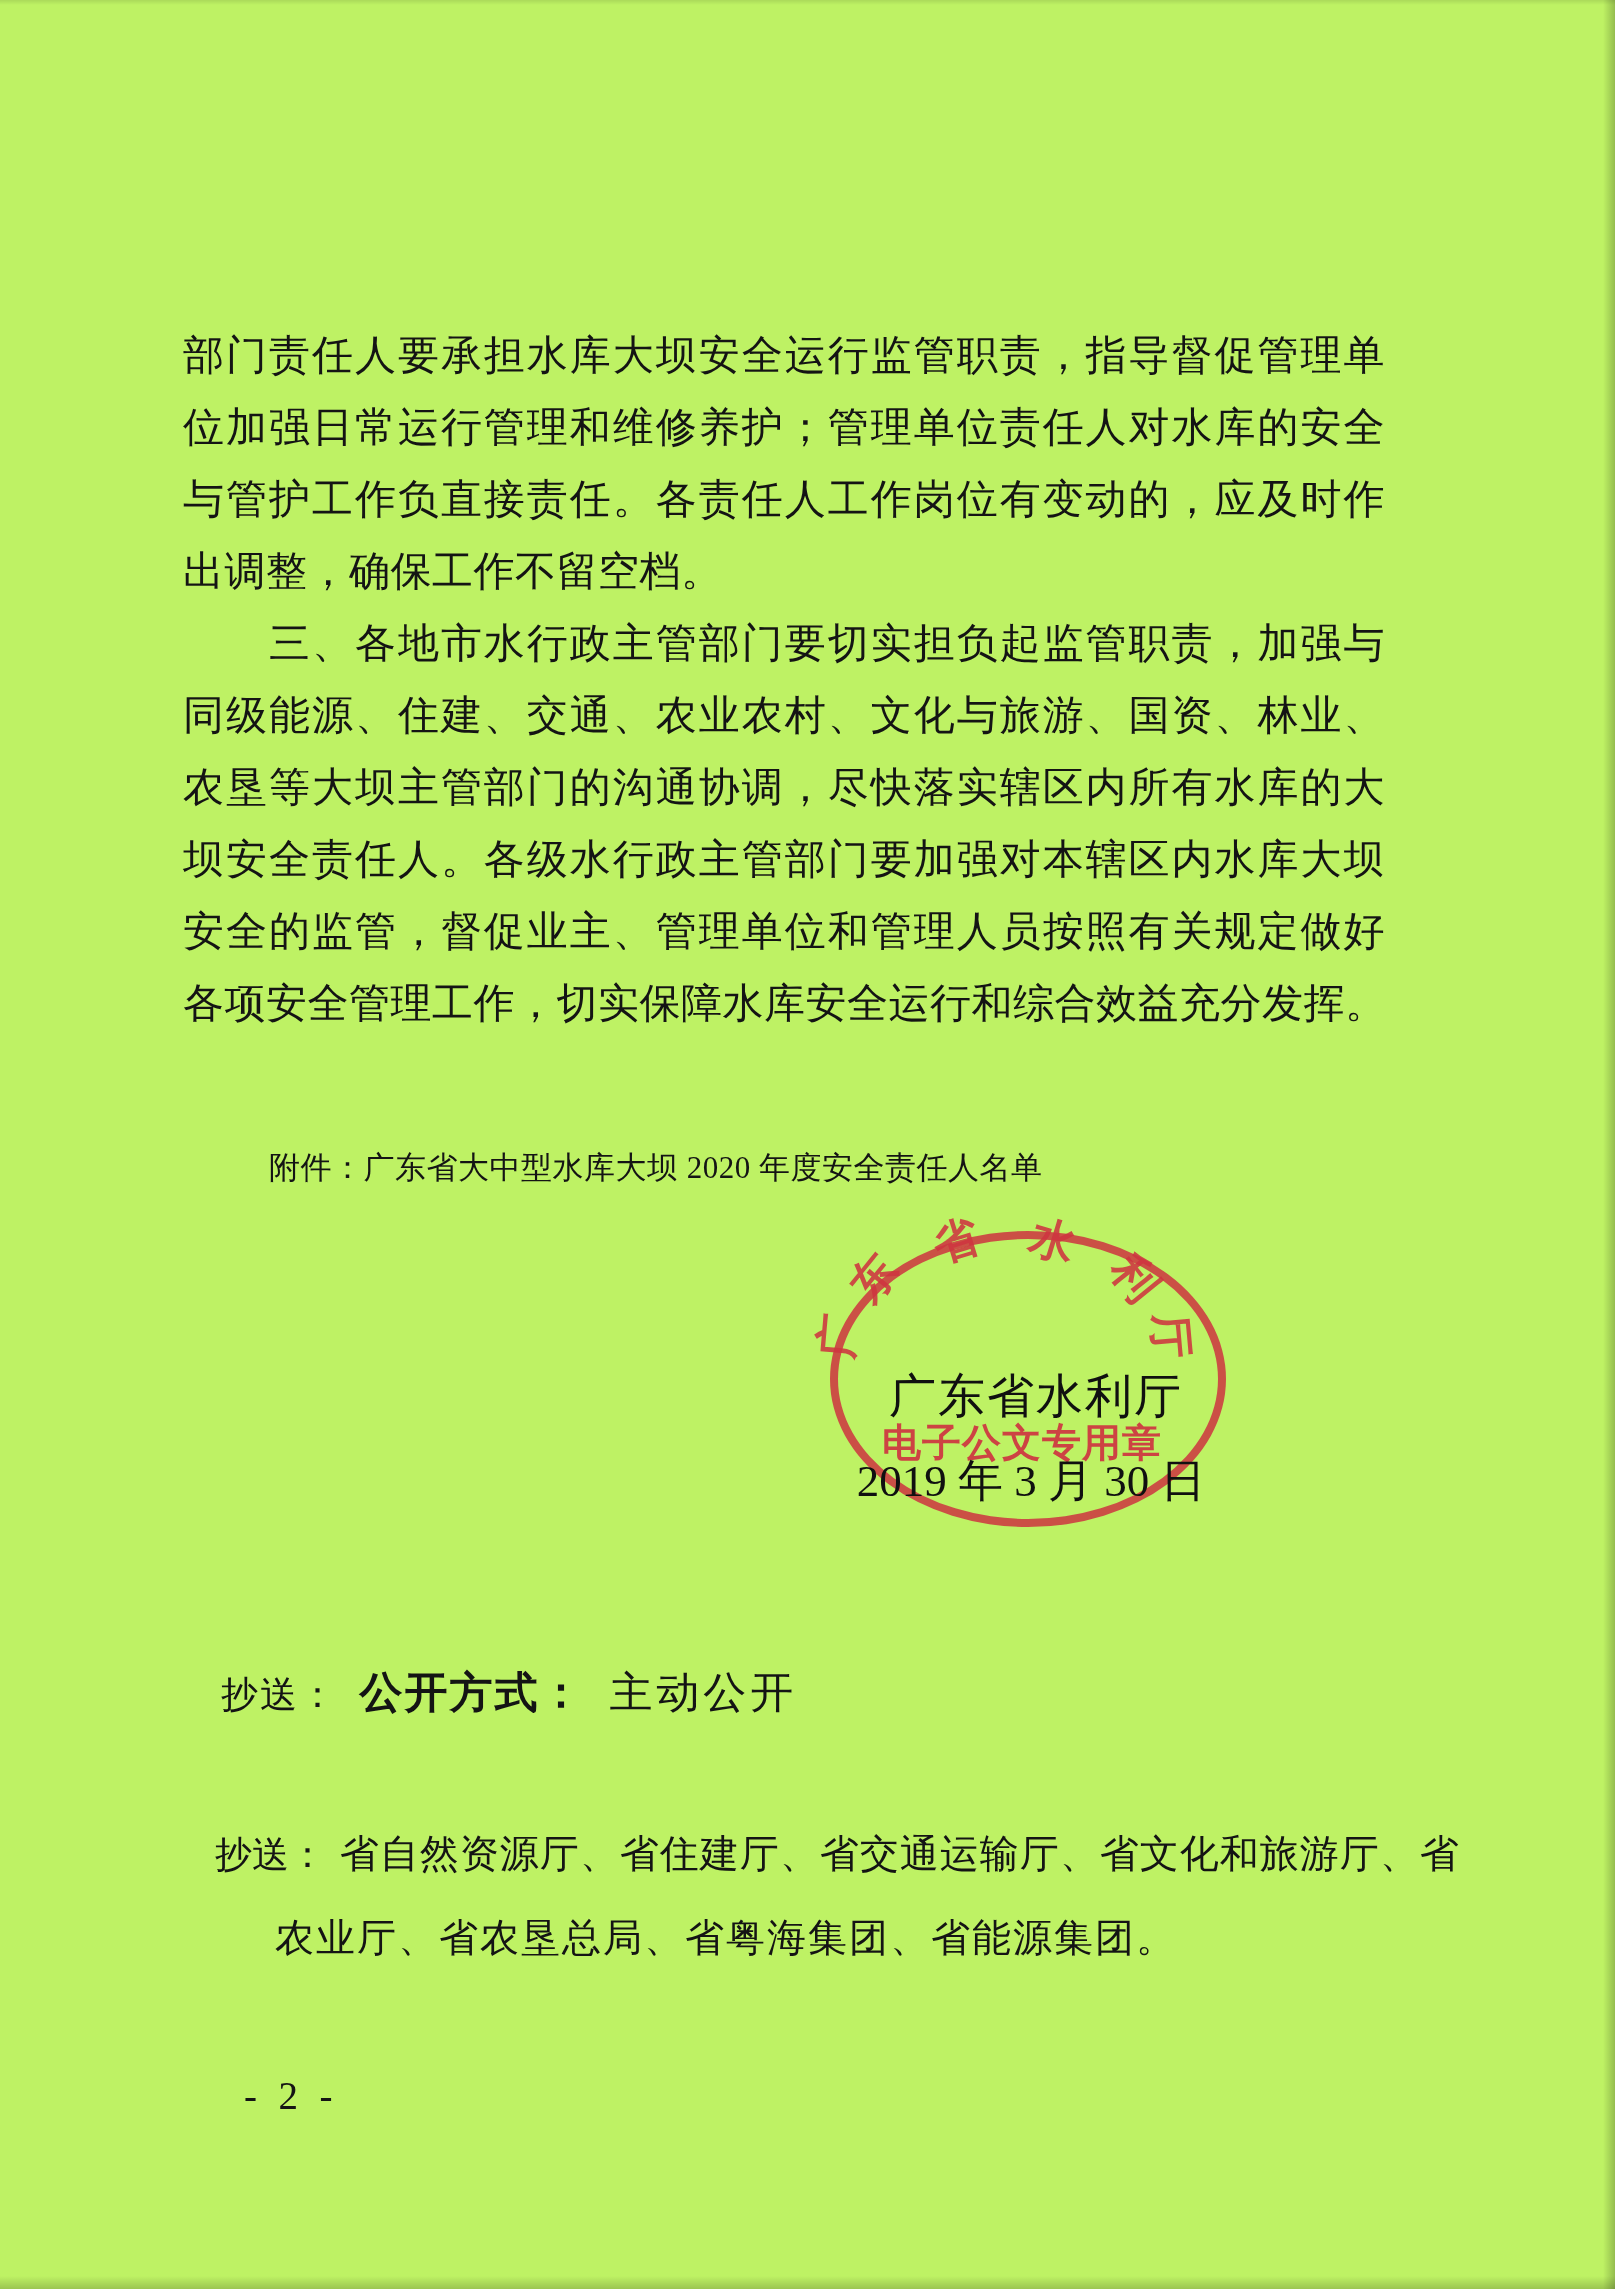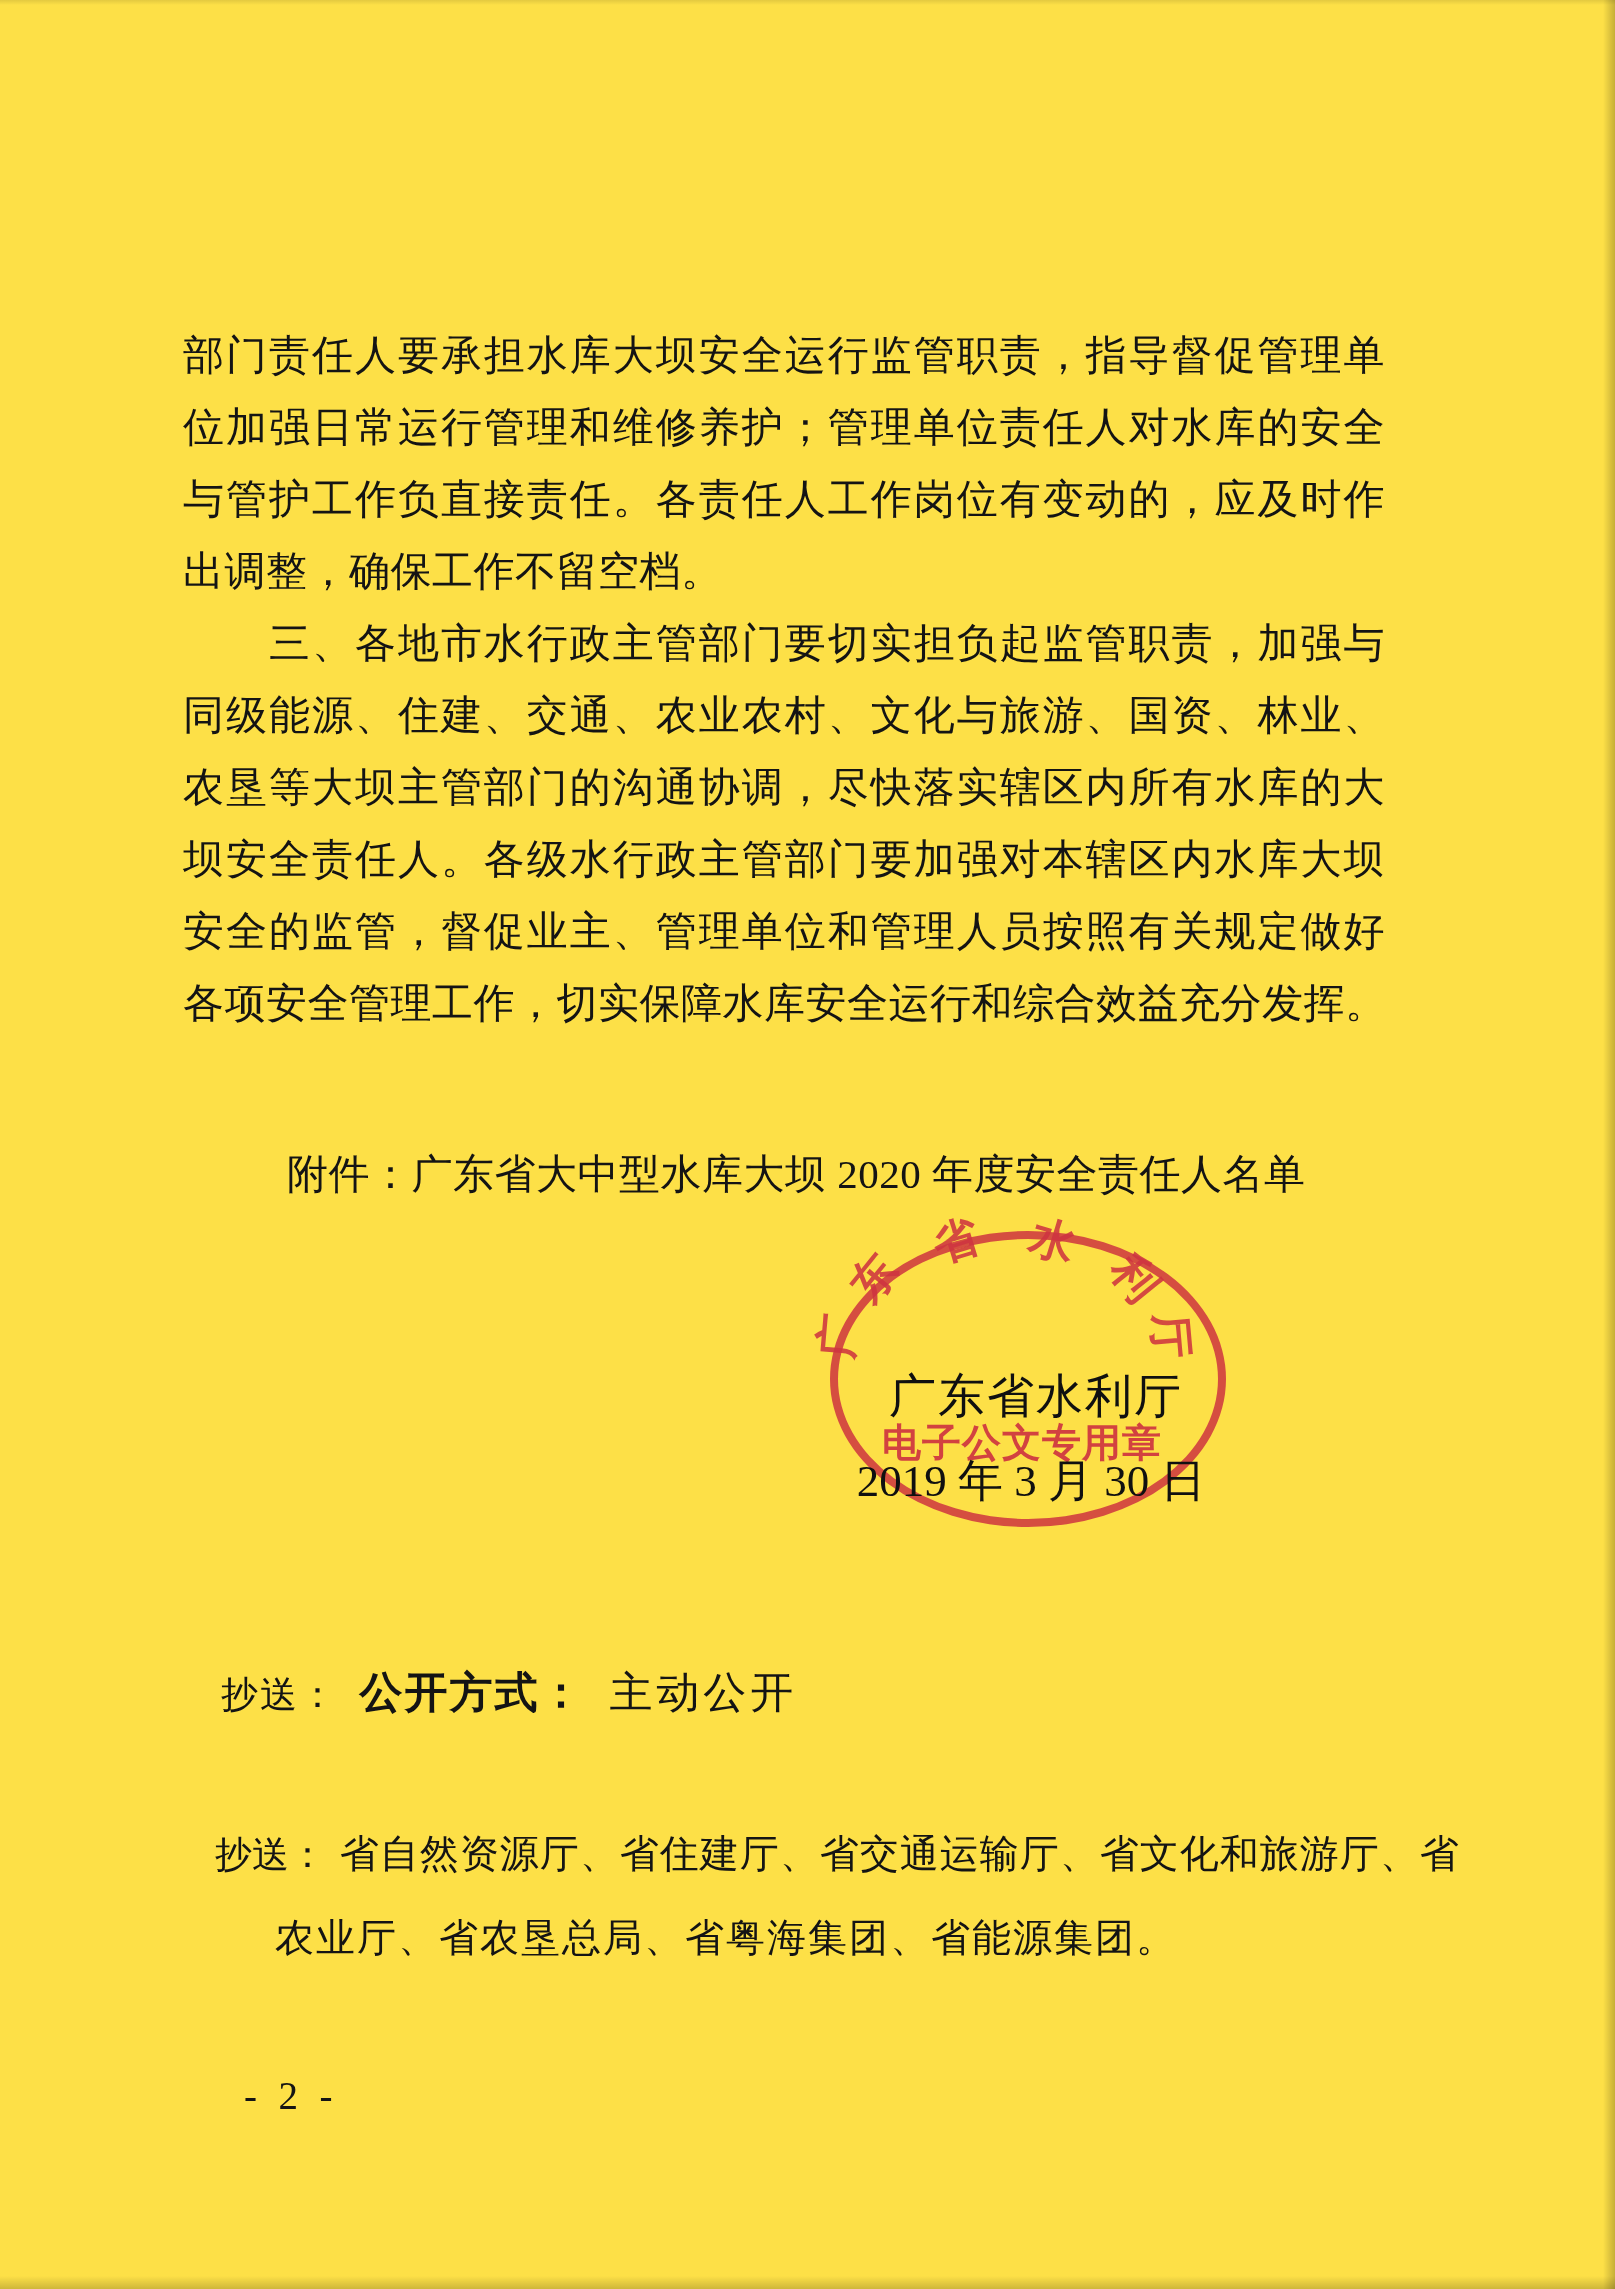--- a/index.html
+++ b/index.html
@@ -1,19 +1,19 @@
 <!DOCTYPE html>
 <html><head>
 <meta charset="utf-8">
 <style>
   html,body{margin:0;padding:0;background:#e9e9e9;}
   .page{
     position:relative;
     width:1615px;height:2290px;
-    background:#fde047;
+    background:#bef264;
     overflow:hidden;
     font-family:"Liberation Serif","DejaVu Serif",serif;
     color:#141414;
   }
   
   .edge-right{position:absolute;right:0;top:0;width:11.7px;height:100%;
     background:linear-gradient(to right,rgba(0,0,0,0),rgba(0,0,0,.22));}
   .edge-bottom{position:absolute;left:0;bottom:0;width:100%;height:13.7px;
     background:linear-gradient(to bottom,rgba(0,0,0,0),rgba(0,0,0,.20));}
   .edge-top{position:absolute;left:0;top:0;width:100%;height:4.9px;
@@ -21,22 +21,22 @@
 
   
   .body-text{
     position:absolute;left:183px;top:319px;width:1202px;
     font-size:41px;line-height:72px;letter-spacing:0.5px;
   }
   .body-text .line{white-space:nowrap;}
   .body-text .j{text-align:justify;text-align-last:justify;white-space:normal;}
 
   .attachment{
-    position:absolute;left:287px;top:1147px;
-    font-size:41px;letter-spacing:0.5px;white-space:nowrap;text-align:right;
+    position:absolute;left:269px;top:1147px;
+    font-size:31px;letter-spacing:0.5px;white-space:nowrap;text-align:right;
   }
 
   
   .stamp-ellipse{
     position:absolute;left:830px;top:1231px;width:396px;height:296px;
     box-sizing:border-box;border:8.8px solid rgba(206,52,64,.85);
     border-radius:50%;
   }
   .arc{
     position:absolute;font-size:45px;color:rgba(206,52,64,.88);

